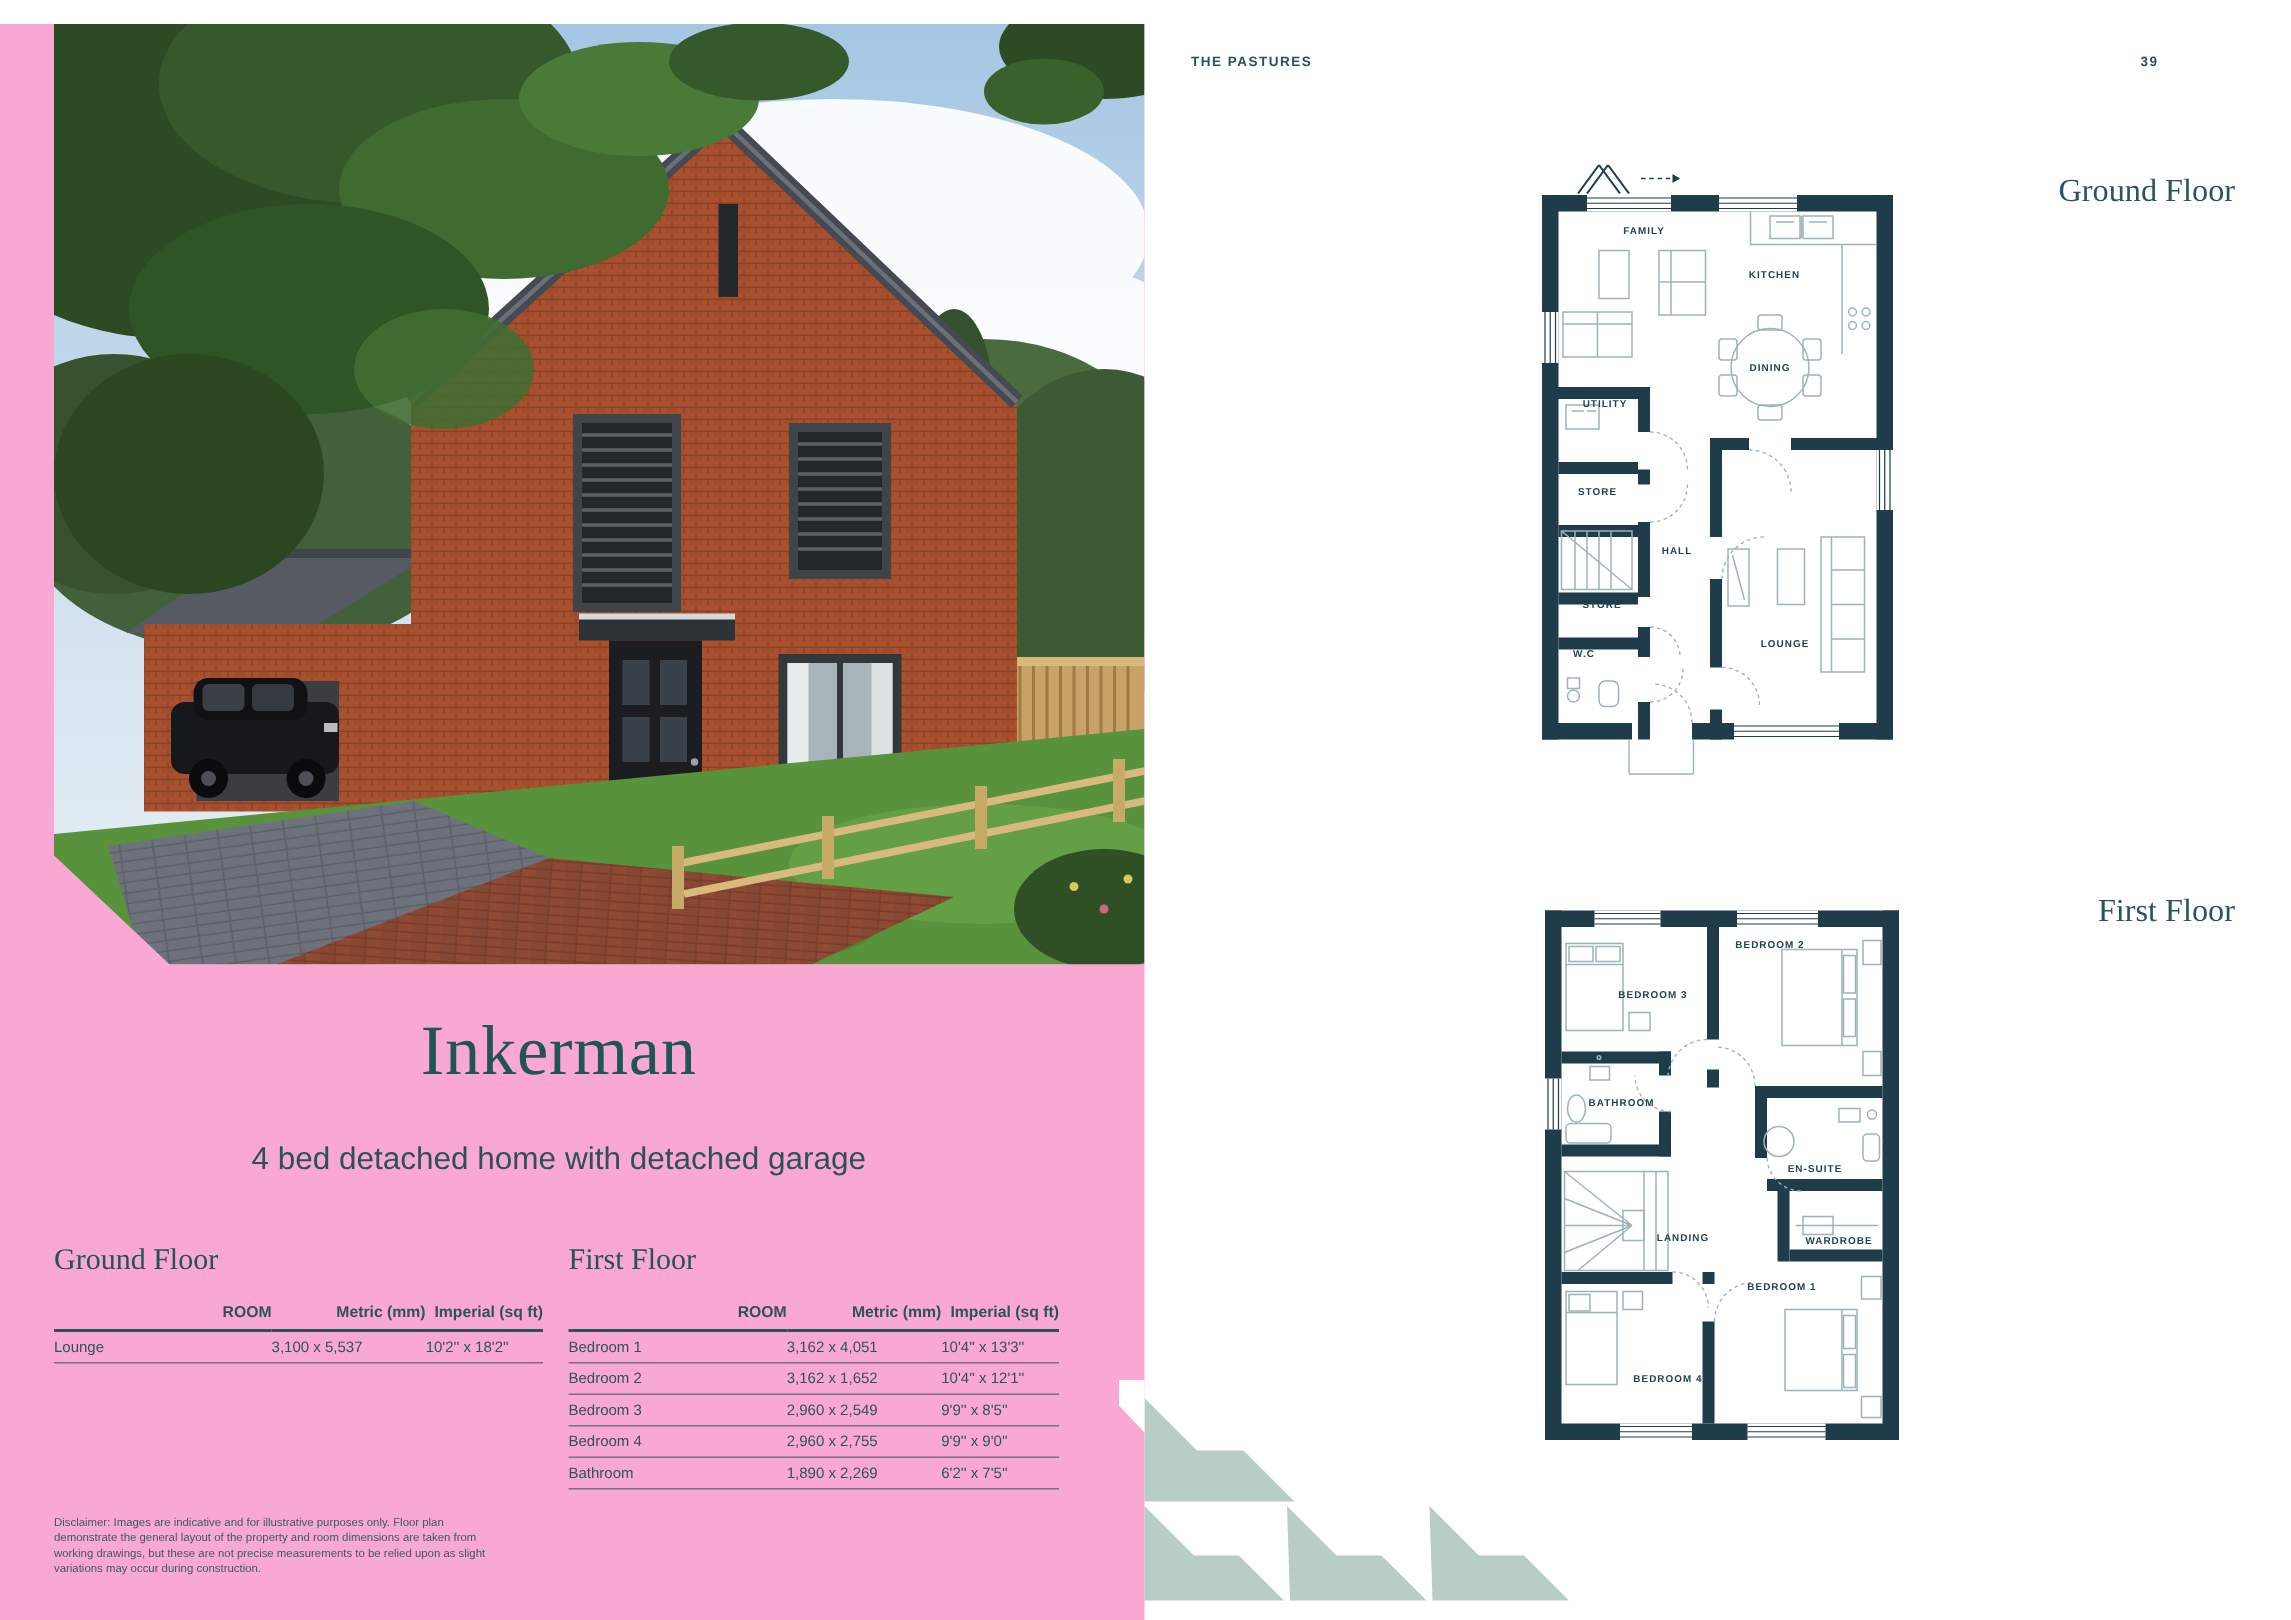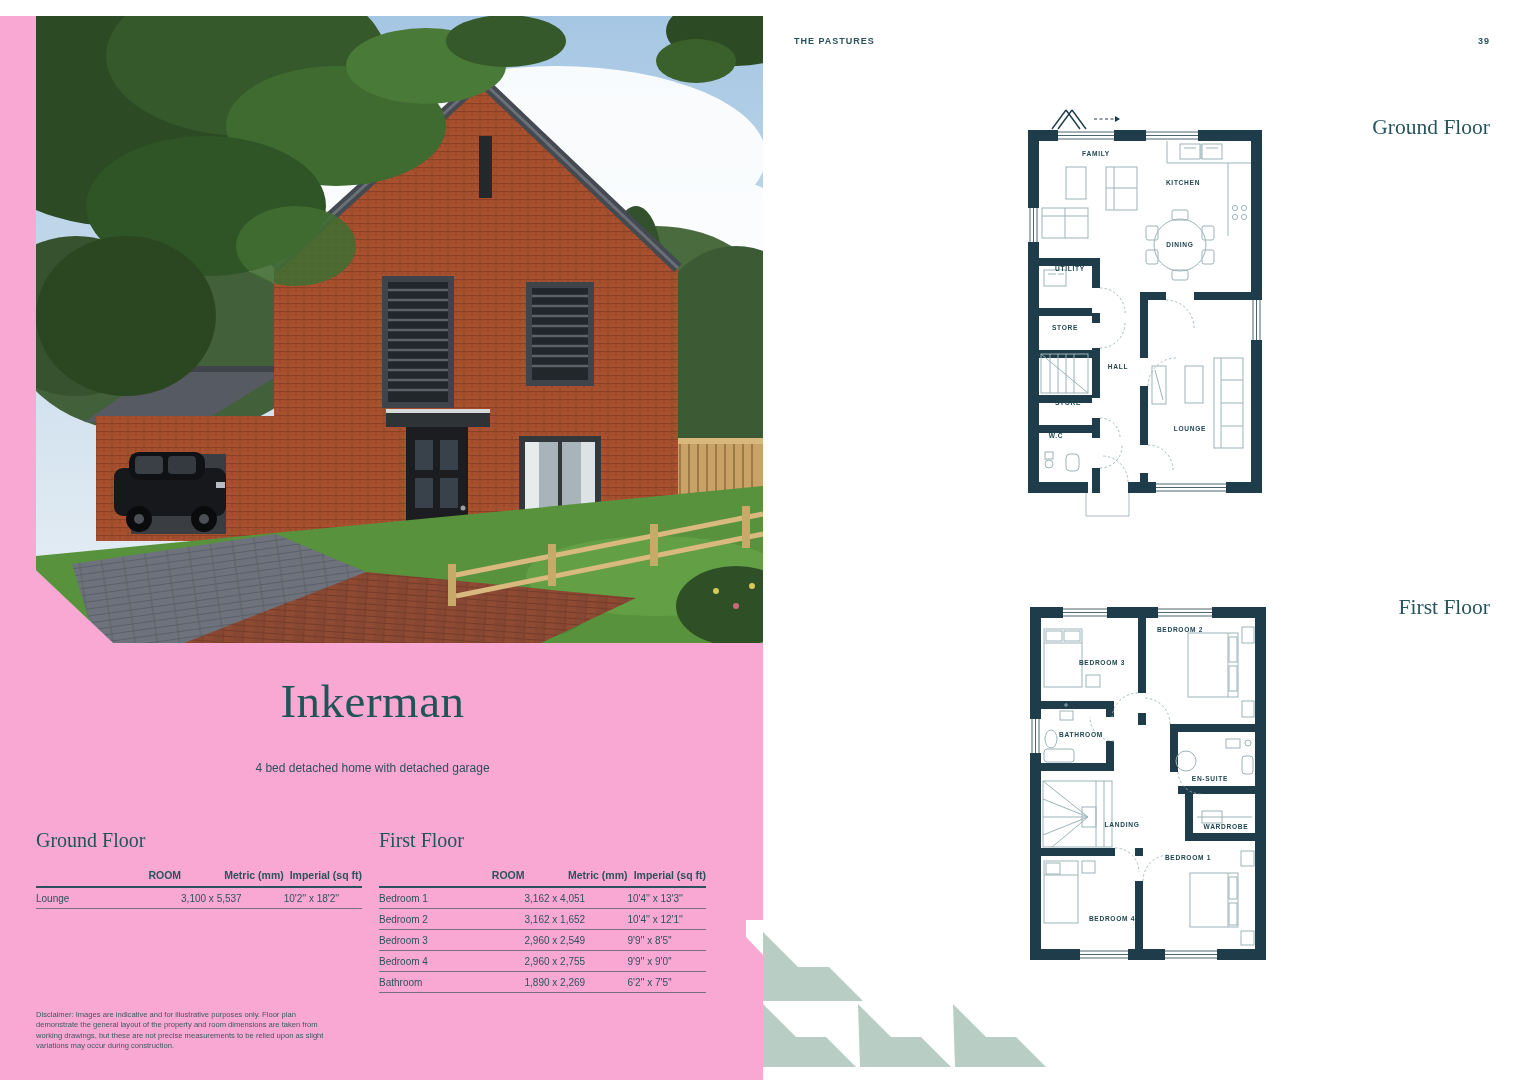--- a/index.html
+++ b/index.html
@@ -10,39 +10,39 @@
   }
   .abs{position:absolute;}
   
   .left-page{left:0;top:16px;width:763px;height:1080px;background:#f9a8d4;}
   .hero{left:36px;top:0;width:727px;height:627px;overflow:hidden;
         clip-path:polygon(0 0,100% 0,100% 100%,10.6% 100%,0 88.4%);}
   .prop-title{left:36px;top:658px;width:673px;text-align:center;
       font-family:"Liberation Serif",serif;font-weight:400;
       font-size:47px;letter-spacing:.5px;color:#215457;margin:0;}
   .prop-sub{left:36px;top:745px;width:673px;text-align:center;
-      font-size:12px;color:#2c515b;}
+      font-size:21px;color:#2c515b;}
   .floor-title{font-family:"Liberation Serif",serif;font-size:20px;color:#215457;}
   .ft-g{left:36px;top:813px;}
   .ft-f{left:379px;top:813px;}
   table.dims{border-collapse:collapse;table-layout:fixed;font-size:10px;color:#2e525b;}
   .tbl-g{left:36px;top:851px;width:326px;}
   .tbl-f{left:379px;top:851px;width:327px;}
   table.dims col:nth-child(1){width:44.5%;}
   table.dims col:nth-child(2){width:31.5%;}
   table.dims col:nth-child(3){width:24%;}
   table.dims th{text-align:right;font-size:10.5px;font-weight:700;padding:2px 0 5px 0;
       border-bottom:2px solid #2e525b;}
   table.dims td{padding:4.5px 0;border-bottom:1px solid rgba(46,82,91,.65);}
   .disclaimer{left:36px;top:986px;width:300px;font-size:7.6px;line-height:10.5px;color:#3a5a61;}
   .disclaimer b{font-weight:400;}
   
   .hdr{top:36px;font-size:9px;font-weight:700;letter-spacing:1px;color:#29525c;}
   .hdr-left{left:794px;}
-  .hdr-num{left:1440px;width:50px;text-align:right;}
+  .hdr-num{left:1408px;width:50px;text-align:center;}
   .plan-title{font-family:"Liberation Serif",serif;font-size:21.5px;color:#27555c;
       width:260px;text-align:right;}
   .pt-g{left:1230px;top:115px;}
   .pt-f{left:1230px;top:595px;}
   .plan-svg{overflow:visible;}
   svg text.rlab{font-family:"Liberation Sans",sans-serif;font-size:6.6px;font-weight:700;
       letter-spacing:.7px;fill:#1e4550;}
 </style>
 </head>
 <body>

